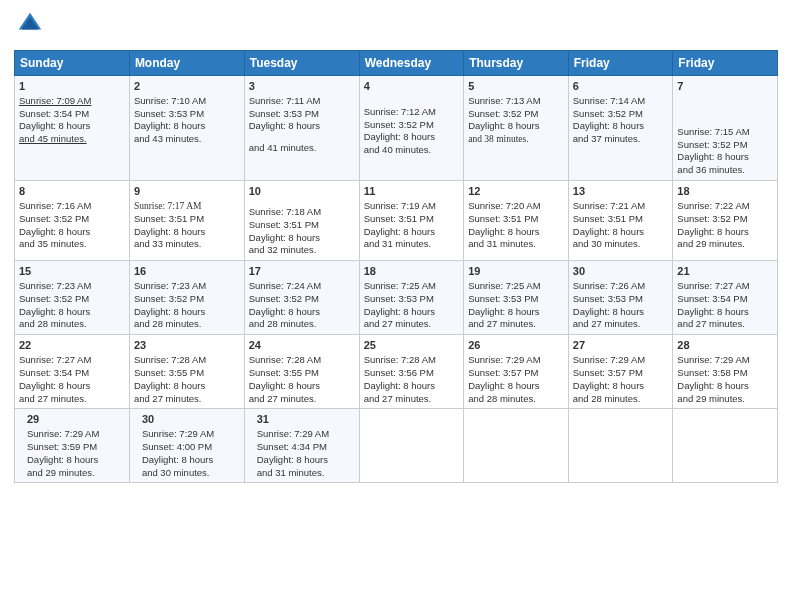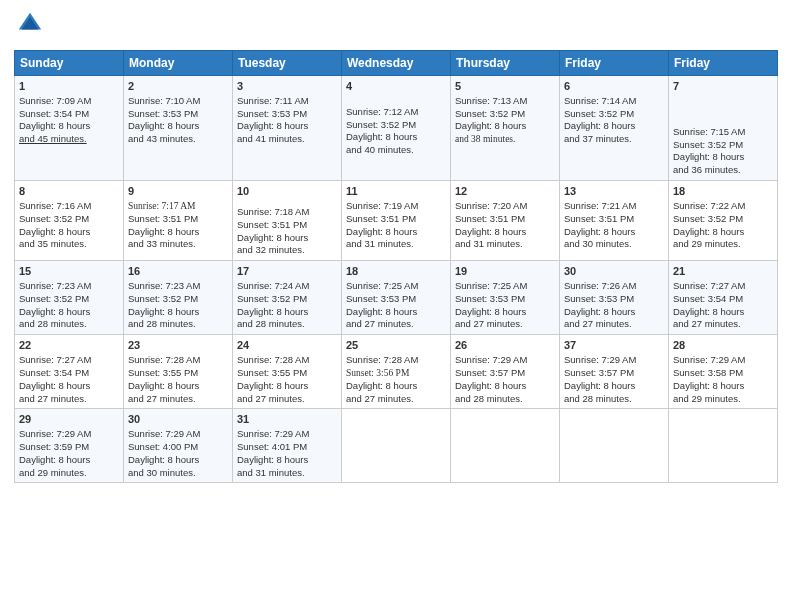--- a/index.html
+++ b/index.html
@@ -78,20 +78,21 @@
       font-weight: bold;
       display: block;
       margin-bottom: 1px;
     }
     .empty {
       background: #fff !important;
       border: 1px solid #ccc;
     }
     .last-row td {
       height: 60px;
+      padding-left: 12px;
     }
   </style>
 </head>
 <body>
 
 <div class="container">
   <div class="header">
     <div class="logo">
       <div>
         <svg class="logo-icon" viewBox="0 0 40 40" xmlns="http://www.w3.org/2000/svg">
@@ -119,38 +120,38 @@
           <th>Wednesday</th>
           <th>Thursday</th>
           <th>Friday</th>
           <th>Friday</th>
         </tr>
     </thead>
     <tbody id="calendar-body">
     <tr>
           <td>
             <span class="day-num">1</span>
-            <span style="display: block;">Sunrise: 7:09 AM</span>
+            <span style="display: block; text-decoration: underline;">Sunrise: 7:09 AM</span>
             <span style="display: block;">Sunset: 3:54 PM</span>
             <span style="display: block;">Daylight: 8 hours</span>
             <span style="display: block; text-decoration: underline;">and 45 minutes.</span>
           </td>
           <td>
             <span class="day-num">2</span>
             <span style="display: block;">Sunrise: 7:10 AM</span>
             <span style="display: block;">Sunset: 3:53 PM</span>
             <span style="display: block;">Daylight: 8 hours</span>
             <span style="display: block;">and 43 minutes.</span>
           </td>
           <td>
             <span class="day-num">3</span>
             <span style="display: block;">Sunrise: 7:11 AM</span>
             <span style="display: block;">Sunset: 3:53 PM</span>
             <span style="display: block;">Daylight: 8 hours</span>
-            <span style="display: block;">and 41 minutes.</span>
+            <span style="display: block; margin-top: 9px;">and 41 minutes.</span>
           </td>
           <td>
             <span class="day-num">4</span>
             <span style="display: block; margin-top: 12px;">Sunrise: 7:12 AM</span>
             <span style="display: block;">Sunset: 3:52 PM</span>
             <span style="display: block;">Daylight: 8 hours</span>
             <span style="display: block;">and 40 minutes.</span>
           </td>
           <td>
             <span class="day-num">5</span>
@@ -294,33 +295,33 @@
           <td>
             <span class="day-num">24</span>
             <span style="display: block;">Sunrise: 7:28 AM</span>
             <span style="display: block;">Sunset: 3:55 PM</span>
             <span style="display: block;">Daylight: 8 hours</span>
             <span style="display: block;">and 27 minutes.</span>
           </td>
           <td>
             <span class="day-num">25</span>
             <span style="display: block;">Sunrise: 7:28 AM</span>
-            <span style="display: block; font-family: Liberation Serif, serif;">Sunset: 3:56 PM</span>
+            <span style="display: block;">Sunset: 3:56 PM</span>
             <span style="display: block;">Daylight: 8 hours</span>
             <span style="display: block;">and 27 minutes.</span>
           </td>
           <td>
             <span class="day-num">26</span>
             <span style="display: block;">Sunrise: 7:29 AM</span>
             <span style="display: block;">Sunset: 3:57 PM</span>
             <span style="display: block;">Daylight: 8 hours</span>
             <span style="display: block;">and 28 minutes.</span>
           </td>
           <td>
-            <span class="day-num">37</span>
+            <span class="day-num">27</span>
             <span style="display: block;">Sunrise: 7:29 AM</span>
             <span style="display: block;">Sunset: 3:57 PM</span>
             <span style="display: block;">Daylight: 8 hours</span>
             <span style="display: block;">and 28 minutes.</span>
           </td>
           <td>
             <span class="day-num">28</span>
             <span style="display: block;">Sunrise: 7:29 AM</span>
             <span style="display: block;">Sunset: 3:58 PM</span>
             <span style="display: block;">Daylight: 8 hours</span>
@@ -338,21 +339,21 @@
           <td>
             <span class="day-num">30</span>
             <span style="display: block;">Sunrise: 7:29 AM</span>
             <span style="display: block;">Sunset: 4:00 PM</span>
             <span style="display: block;">Daylight: 8 hours</span>
             <span style="display: block;">and 30 minutes.</span>
           </td>
           <td>
             <span class="day-num">31</span>
             <span style="display: block;">Sunrise: 7:29 AM</span>
-            <span style="display: block;">Sunset: 4:01 PM</span>
+            <span style="display: block;">Sunset: 4:34 PM</span>
             <span style="display: block;">Daylight: 8 hours</span>
             <span style="display: block;">and 31 minutes.</span>
           </td>
           <td class="empty"></td>
           <td class="empty"></td>
           <td class="empty"></td>
           <td class="empty"></td>
         </tr>
       </tbody>
   </table>

